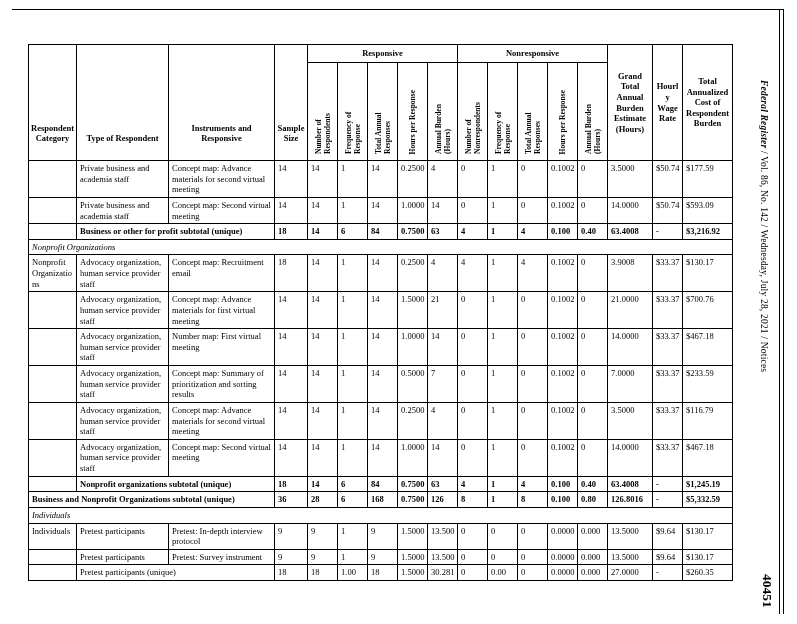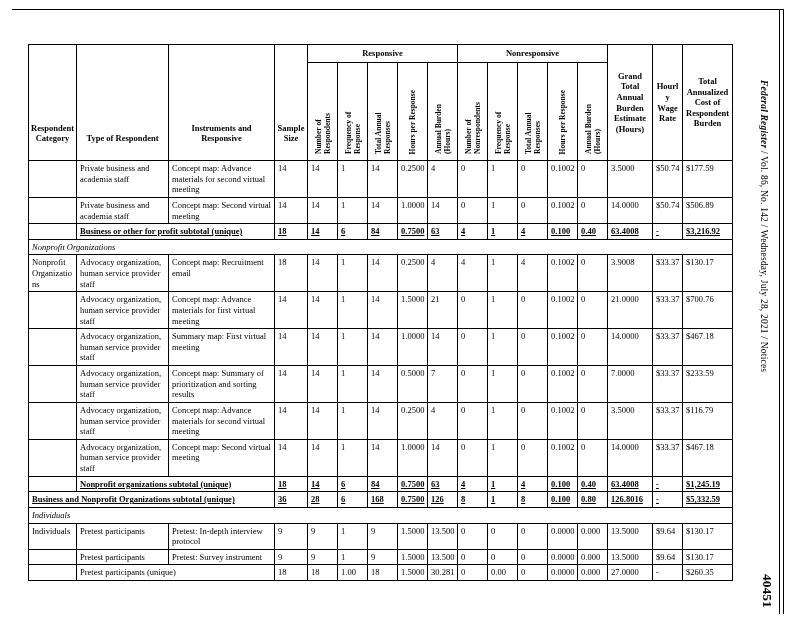--- a/index.html
+++ b/index.html
@@ -34,21 +34,21 @@
   .burden thead th { font-weight:bold; text-align:center; vertical-align:middle; padding:2px; }
   .burden thead th.bottom { vertical-align:bottom; padding-bottom:16px; }
   .burden thead th.group { height:18px; vertical-align:middle; }
   .burden th.rot { height:98px; vertical-align:bottom; text-align:center; padding:3px 1px; }
   .burden th.rot span {
     display:inline-block; writing-mode:vertical-rl; transform:rotate(180deg);
     max-height:72px; font-size:7.5px; font-weight:bold; line-height:1.2; text-align:left;
   }
   .burden tbody td { height:13px; }
   .section-cell { text-align:center; font-style:italic; padding:2px; }
-  .bold { font-weight:bold;text-decoration:underline; }
+  .bold { font-weight:bold; }
 </style>
 </head>
 <body>
 
 <div class="page">
   <div class="top-rule"></div>
 
   <table class="burden">
     <colgroup>
       <col style="width:48px">
@@ -124,21 +124,21 @@
           <td class="num">14</td>
           <td class="num">1.0000</td>
           <td class="num">14</td>
           <td class="num">0</td>
           <td class="num">1</td>
           <td class="num">0</td>
           <td class="num">0.1002</td>
           <td class="num">0</td>
           <td class="num">14.0000</td>
           <td class="num">$50.74</td>
-          <td class="num">$506.89</td>
+          <td class="num">$593.09</td>
         </tr>
         <tr>
           <td></td>
           <td class="label bold" colspan="2">Business or other for profit subtotal (unique)</td>
           <td class="num bold">18</td>
           <td class="num bold">14</td>
           <td class="num bold">6</td>
           <td class="num bold">84</td>
           <td class="num bold">0.7500</td>
           <td class="num bold">63</td>
@@ -188,21 +188,21 @@
           <td class="num">0</td>
           <td class="num">0.1002</td>
           <td class="num">0</td>
           <td class="num">21.0000</td>
           <td class="num">$33.37</td>
           <td class="num">$700.76</td>
         </tr>
         <tr>
           <td></td>
           <td>Advocacy organization, human service provider staff</td>
-          <td>Summary map: First virtual meeting</td>
+          <td>Number map: First virtual meeting</td>
           <td class="num">14</td>
           <td class="num">14</td>
           <td class="num">1</td>
           <td class="num">14</td>
           <td class="num">1.0000</td>
           <td class="num">14</td>
           <td class="num">0</td>
           <td class="num">1</td>
           <td class="num">0</td>
           <td class="num">0.1002</td>

